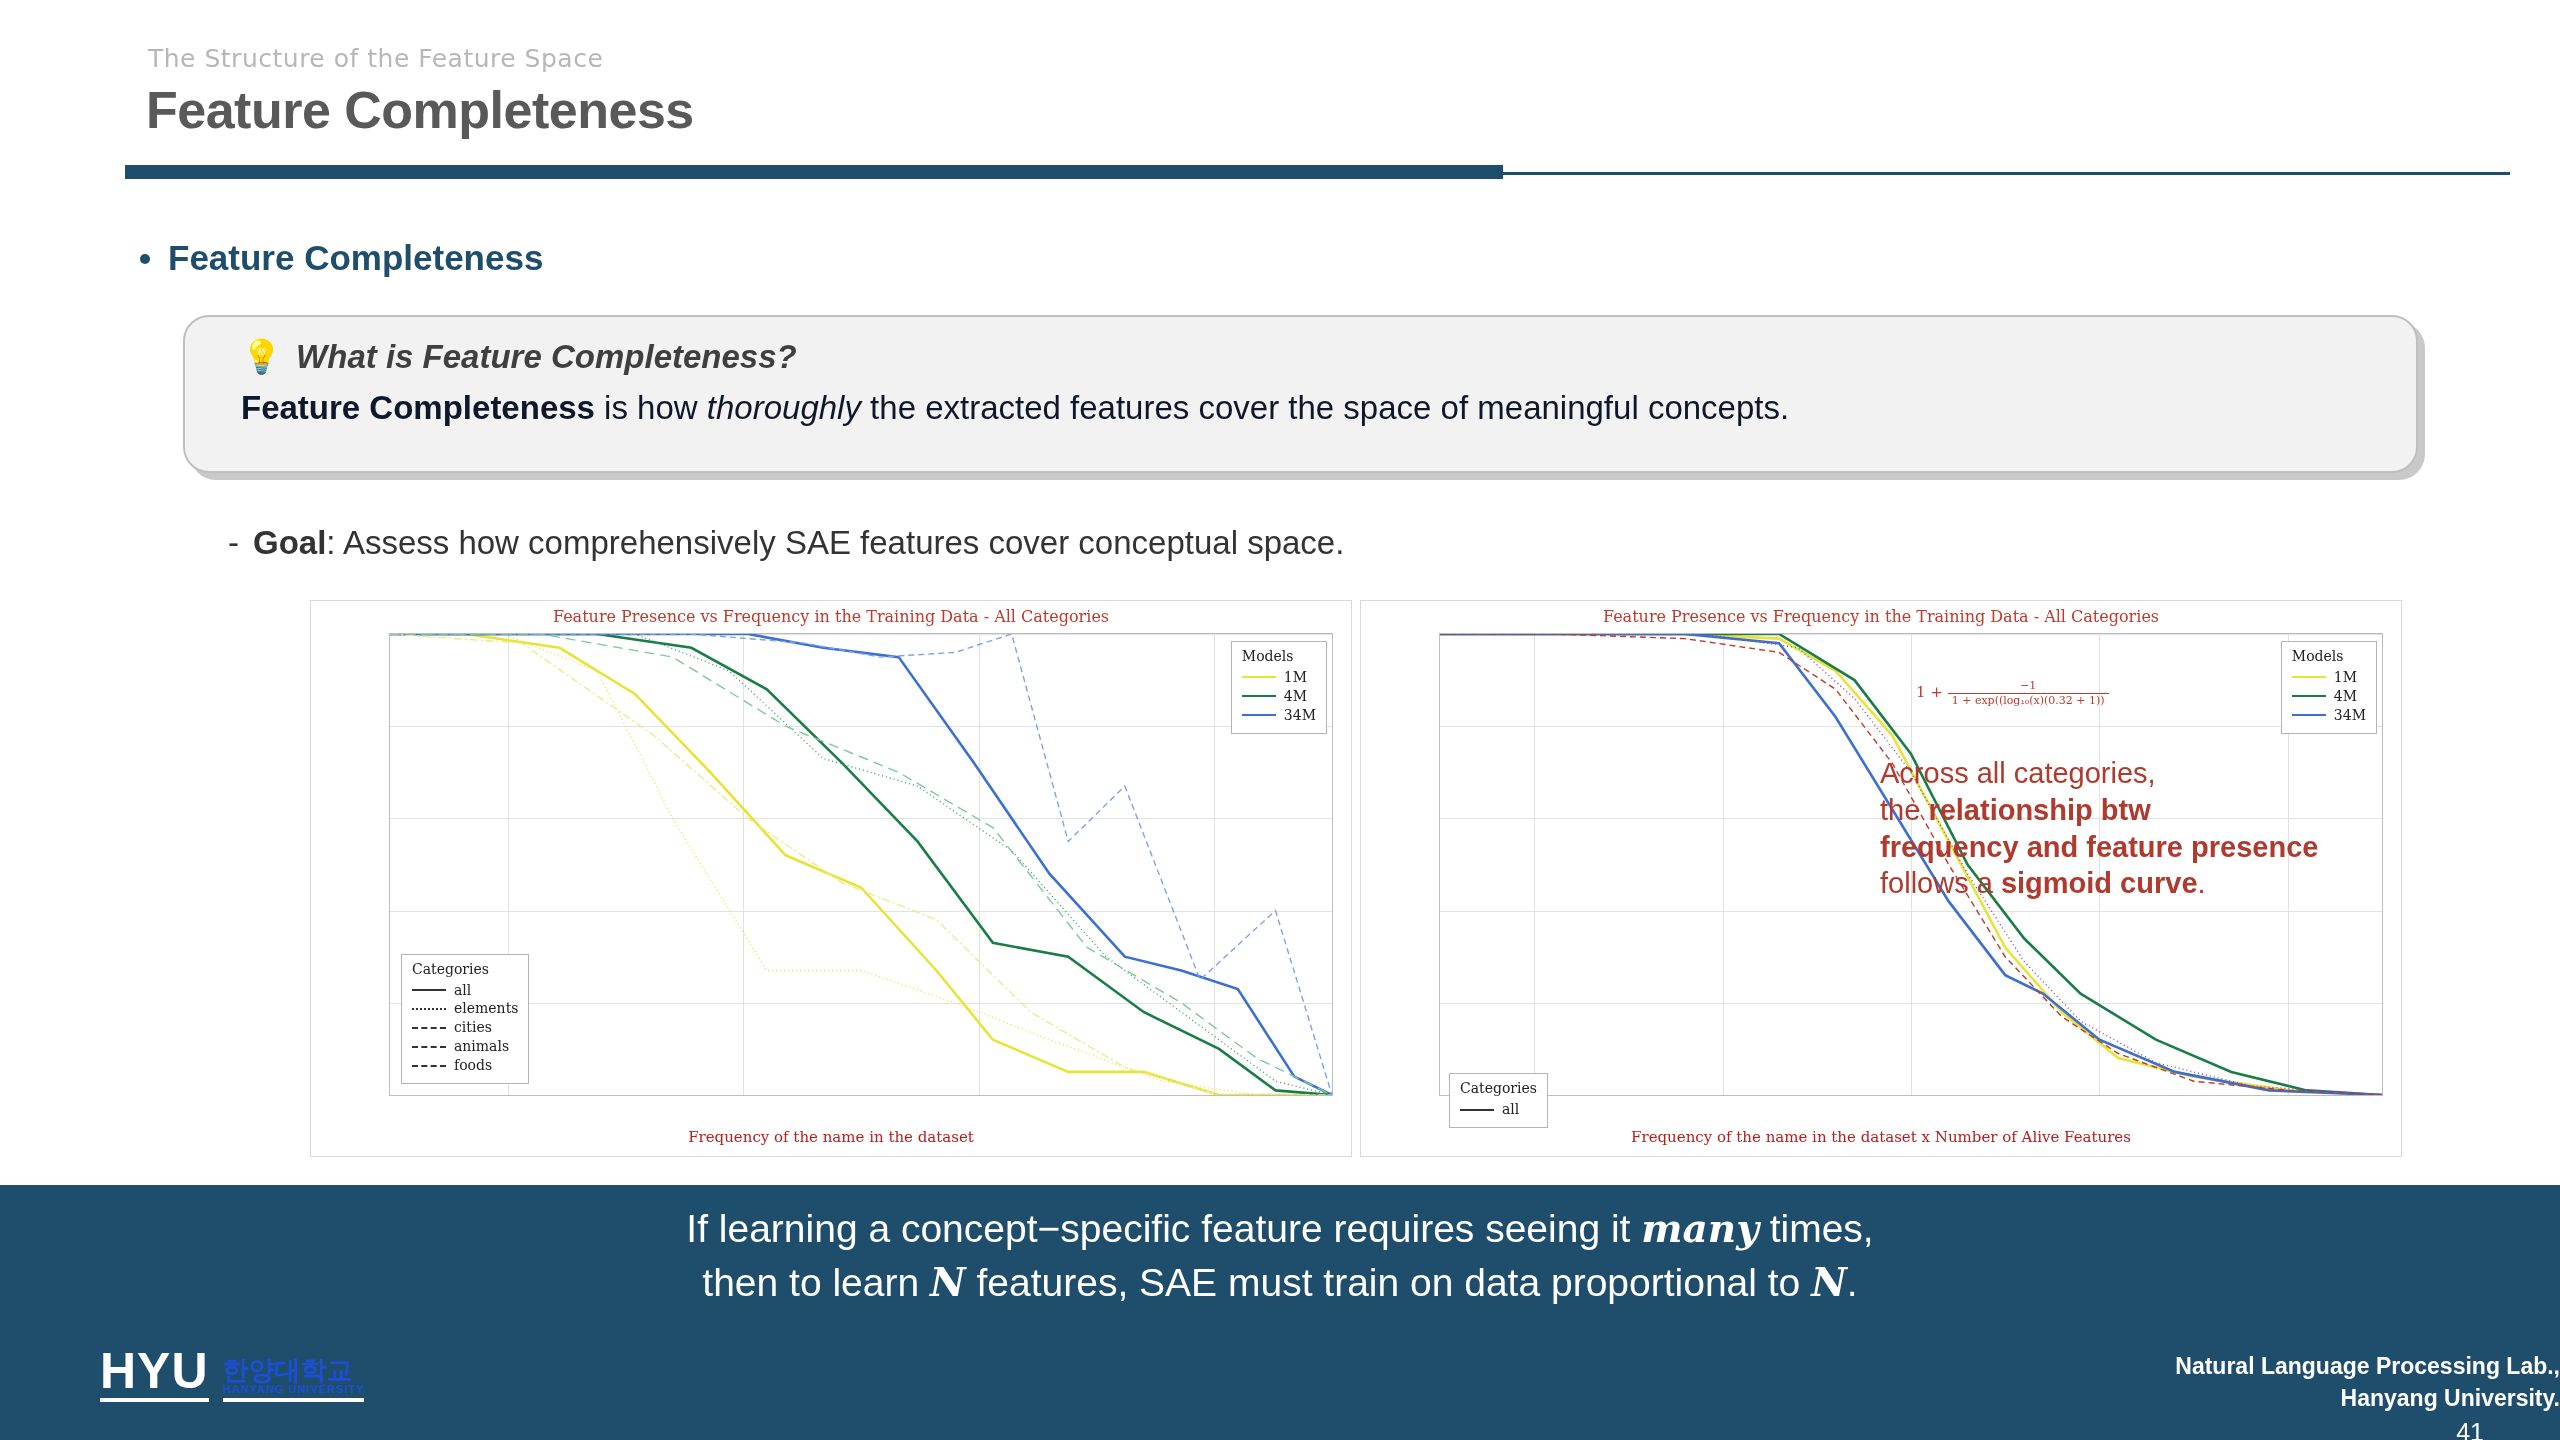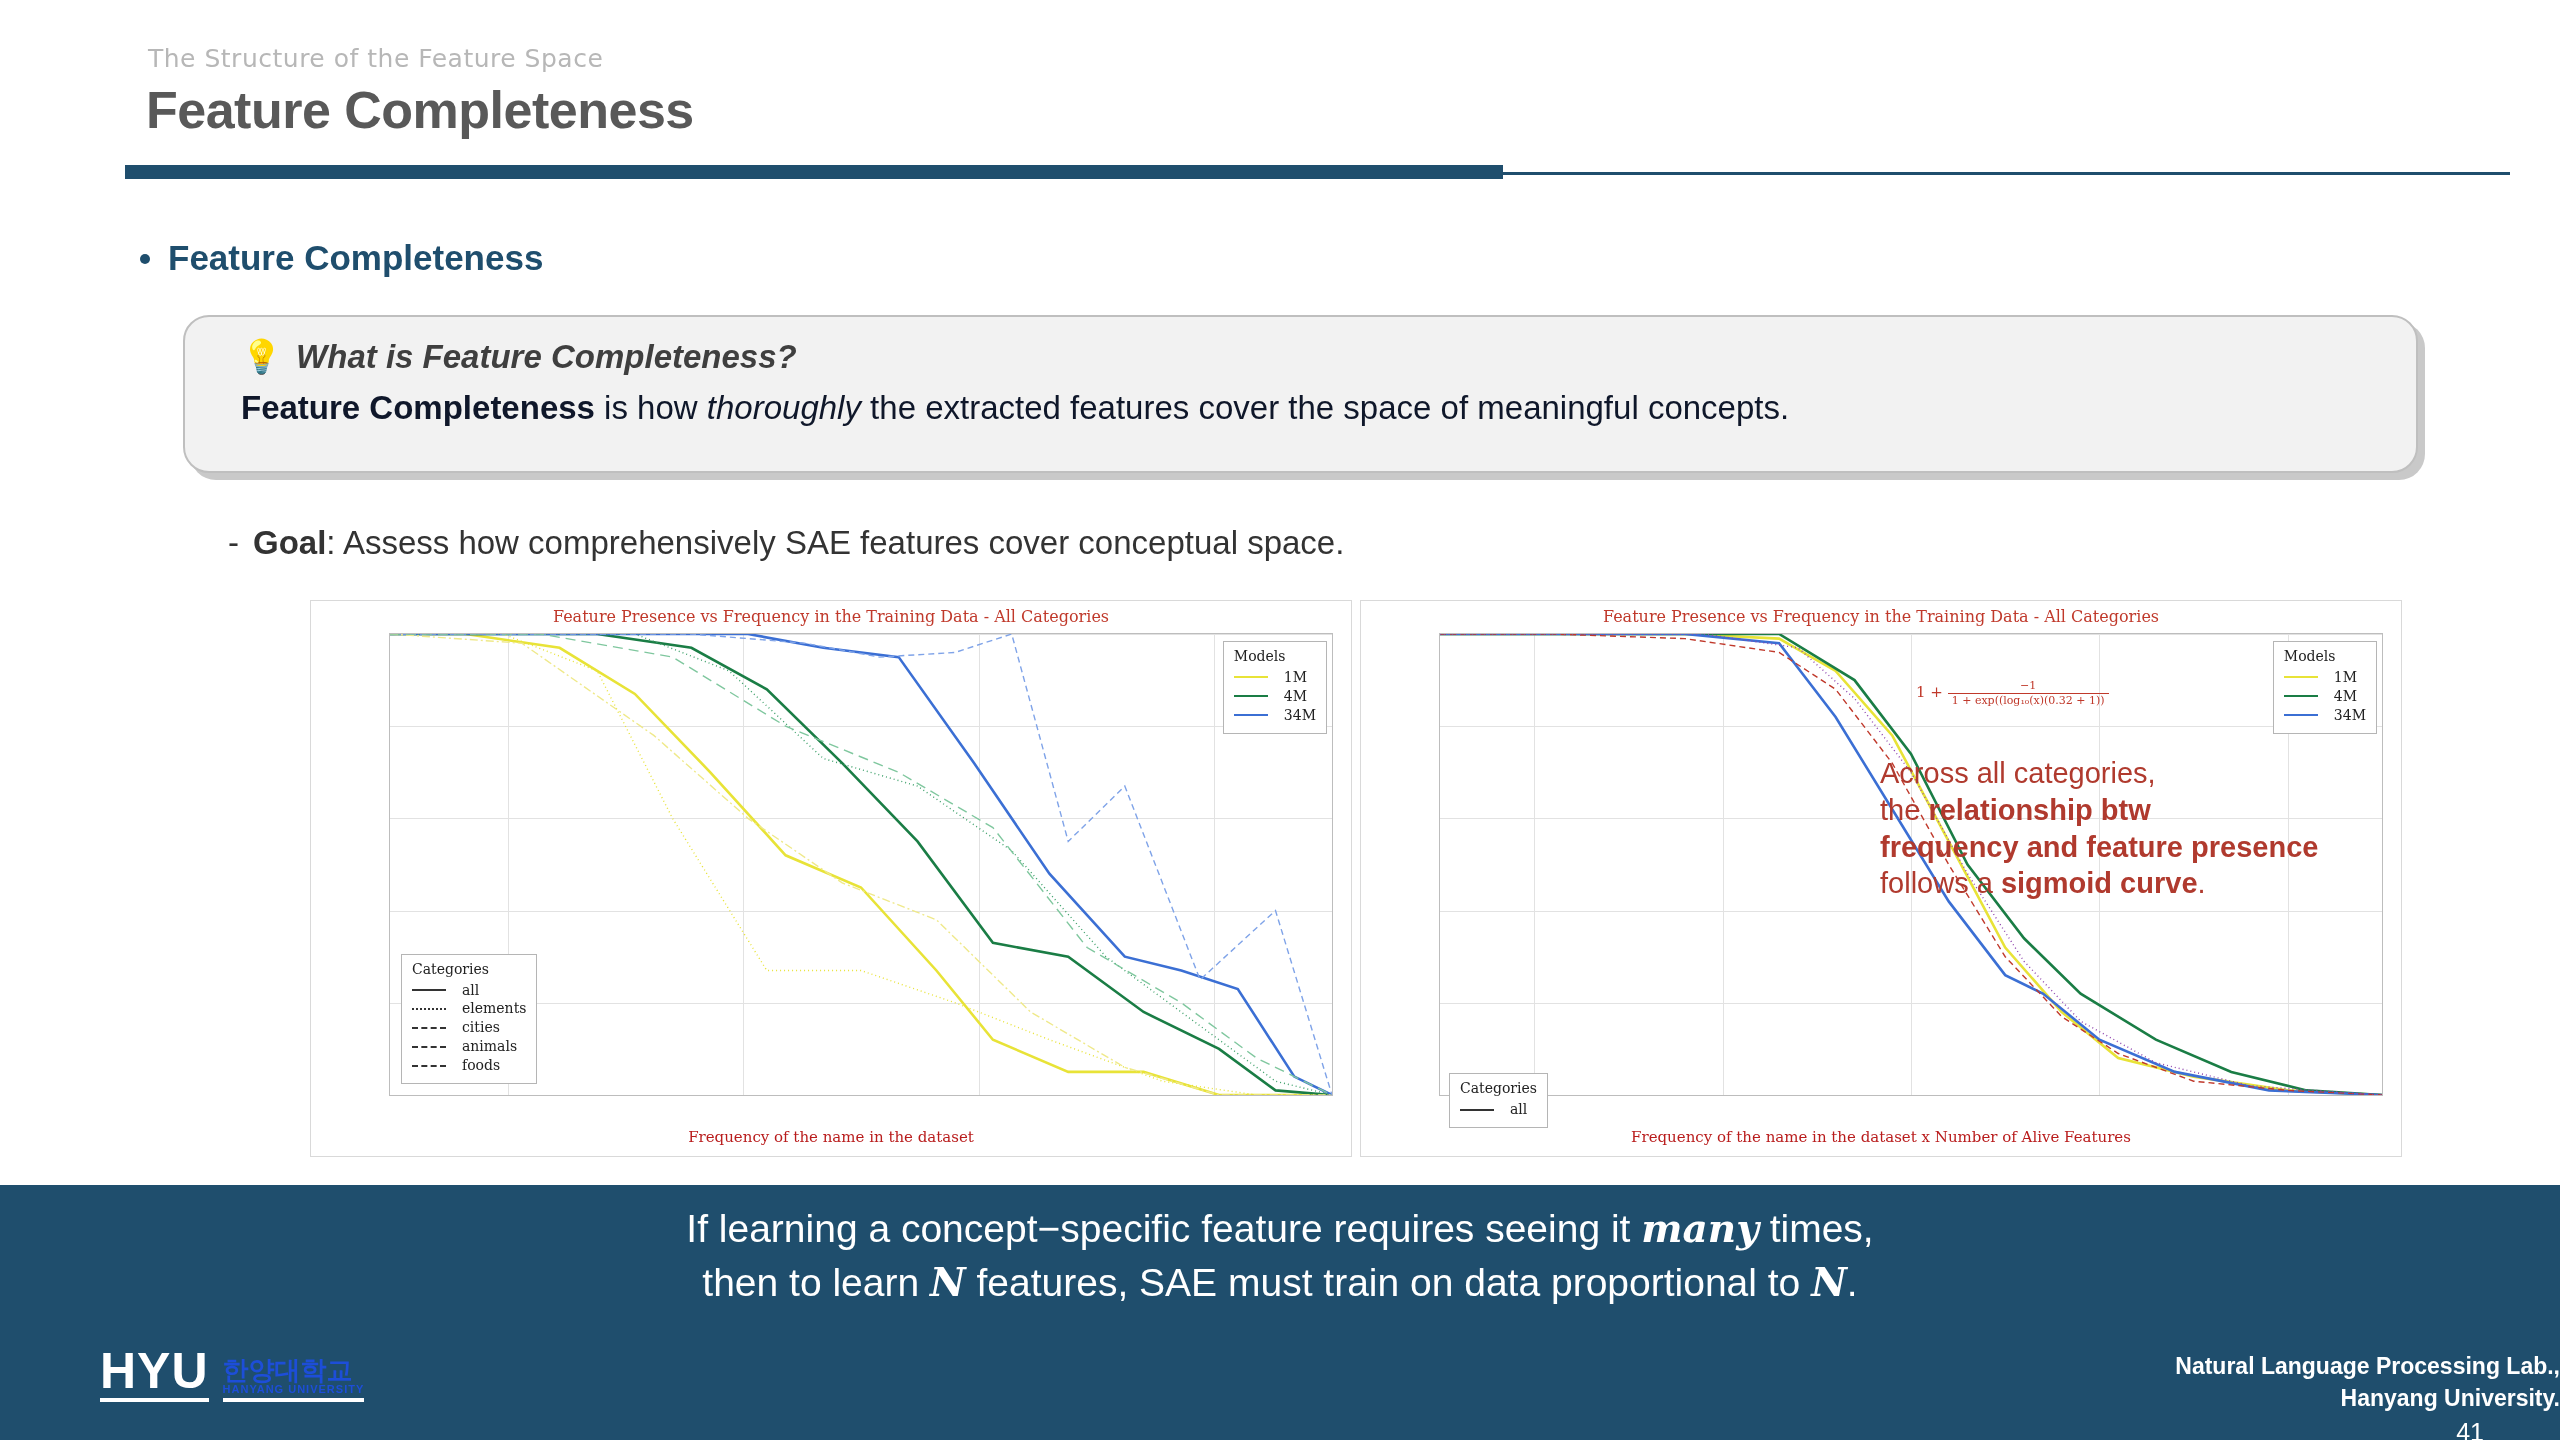--- a/index.html
+++ b/index.html
@@ -197,21 +197,21 @@
     padding: 6px 10px 8px 10px;
     font-size: 14px;
     font-family: "DejaVu Serif", serif;
     color: #222;
     z-index: 5;
   }
   .legend-title { margin-bottom: 4px; }
   .legend-item {
     display: flex;
     align-items: center;
-    gap: 16px;
+    gap: 8px;
     line-height: 1.35;
   }
   .legend-swatch { width: 34px; height: 0; border-top-width: 2.5px; border-top-style: solid; display:inline-block;}
 
   .models-legend { top: 40px; right: 24px; }
   .cats-legend-left { left: 90px; bottom: 72px; }
   .cats-legend-right { left: 88px; bottom: 28px; }
 
   .formula {
     position: absolute;

